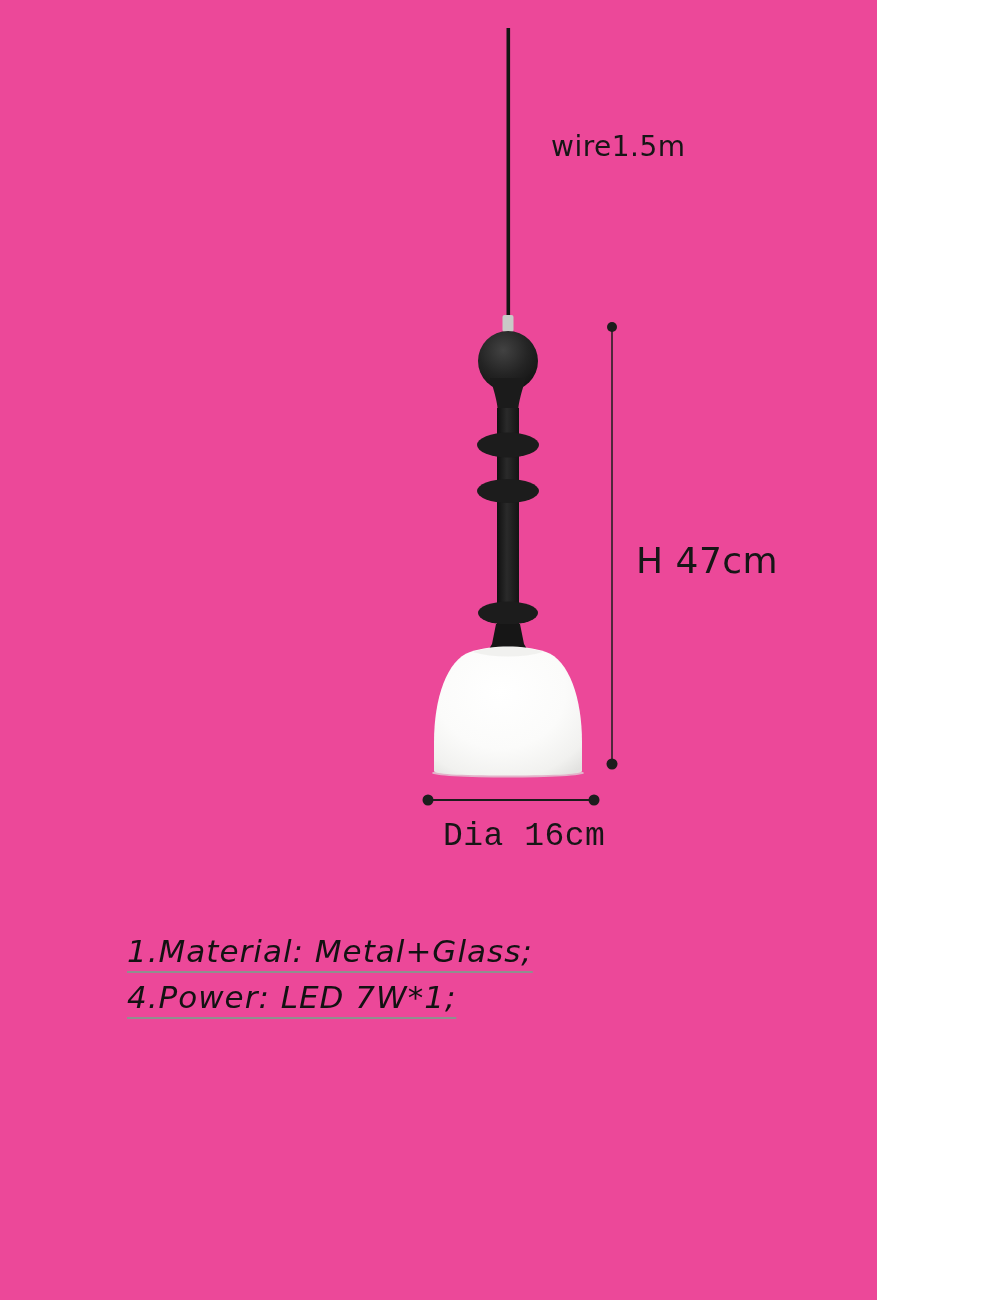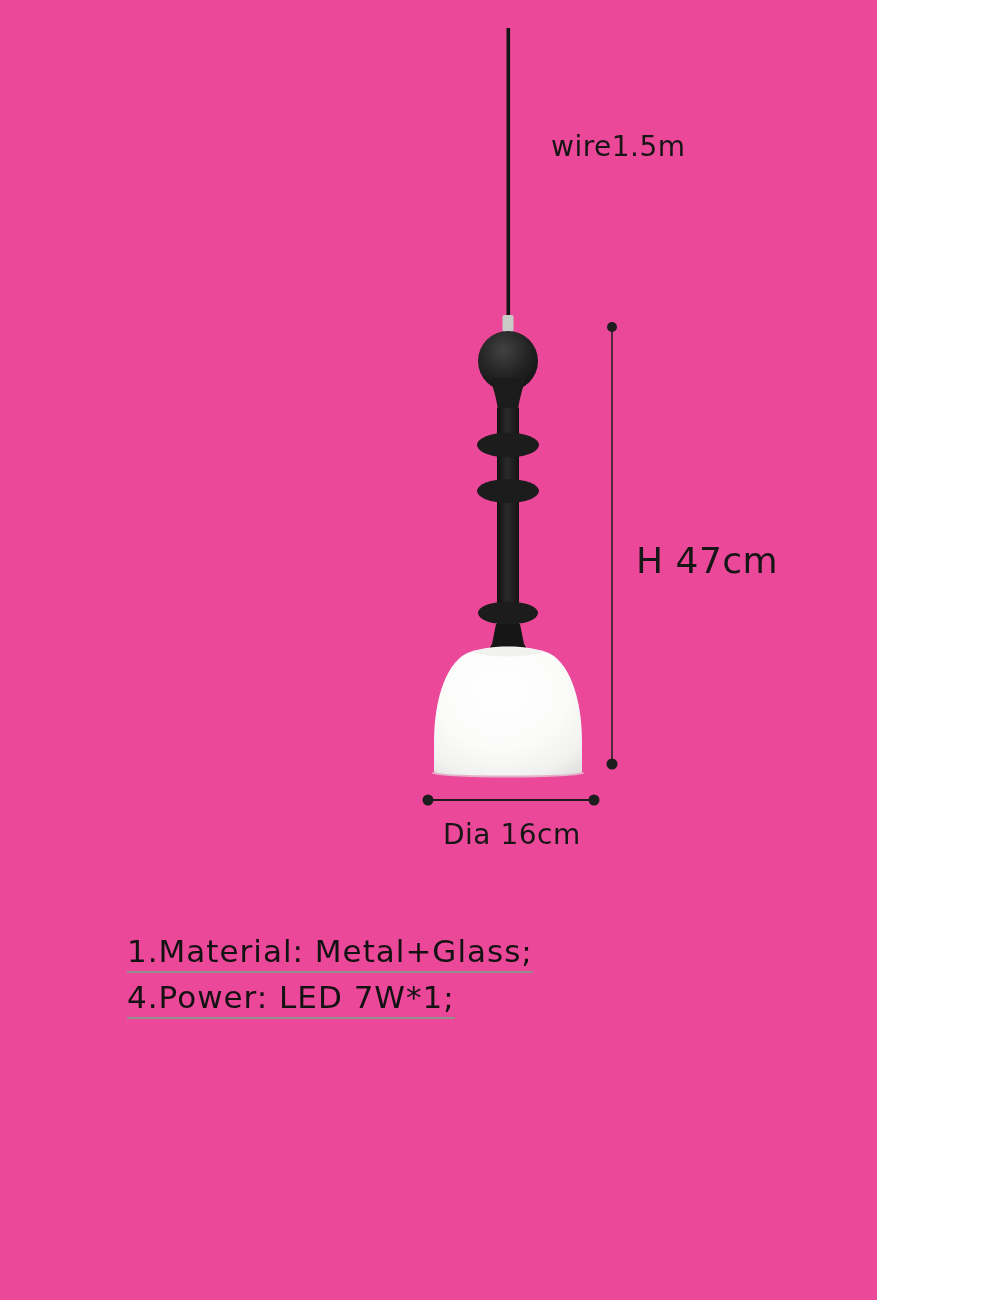--- a/index.html
+++ b/index.html
@@ -35,35 +35,37 @@
     line-height: 37px;
   }
   .h-label {
     left: 636px;
     top: 540px;
     font-size: 36px;
   }
   .dia-label {
     left: 443px;
     top: 818px;
-    font-size: 28px;
+    font-size: 33px;
+    font-family: Liberation Mono, monospace;
   }
   .specs {
     position: absolute;
     left: 127px;
     top: 928px;
     width: 830px;
     font-size: 31px;
     letter-spacing: 1px;
     color: #121212;
   }
   .spec-line {
     height: 46px;
     line-height: 46px;
     white-space: pre;
+    font-style: italic;
   }
   .spec-line span {
     white-space: pre;
     text-decoration: underline;
     text-decoration-color: #8f8f8f;
     text-decoration-thickness: 2px;
     text-underline-offset: 9px;
   }
 </style>
 </head>

